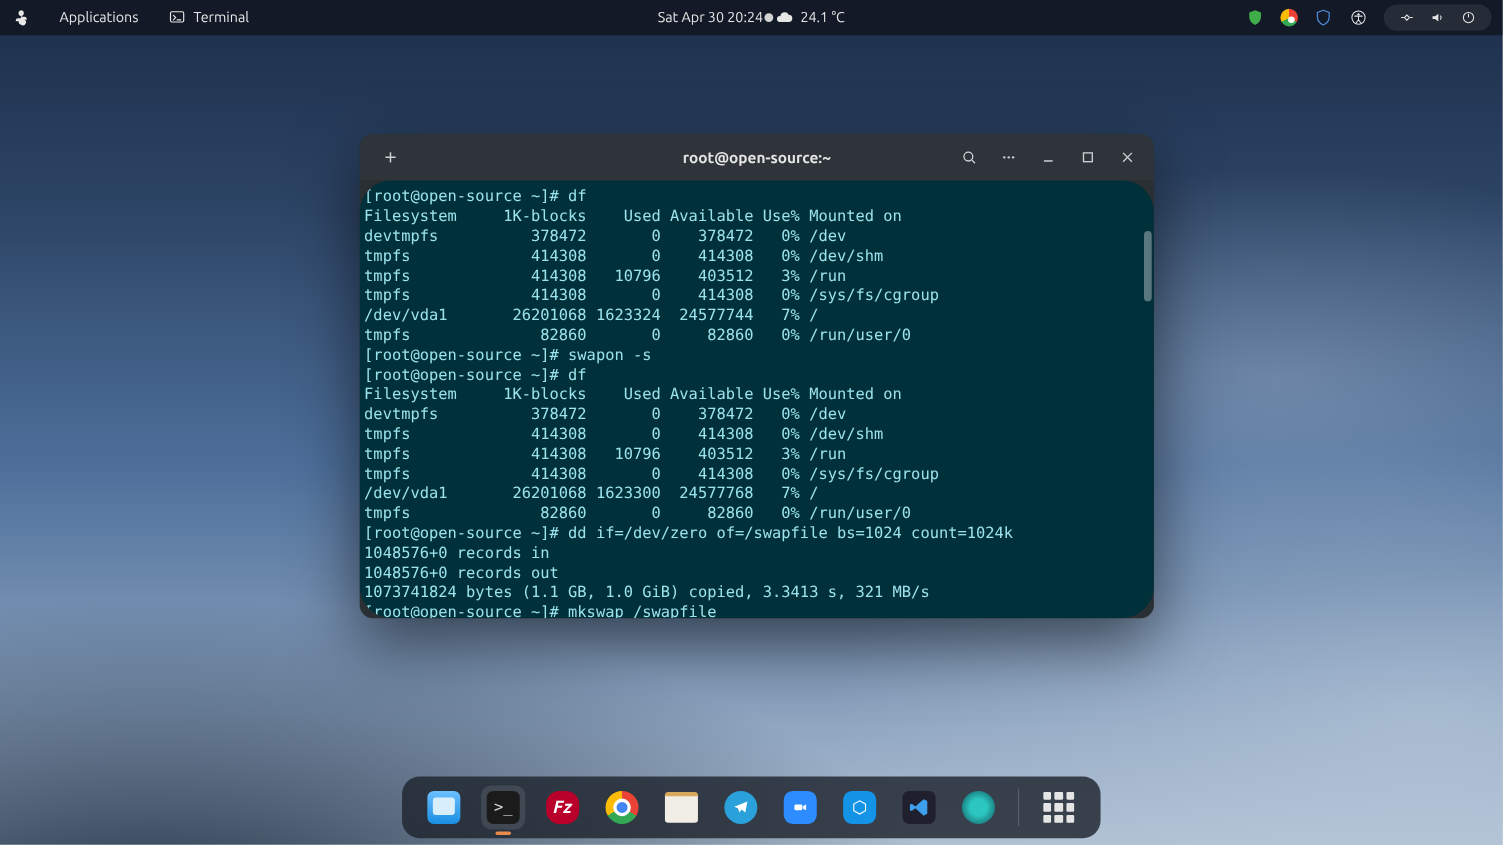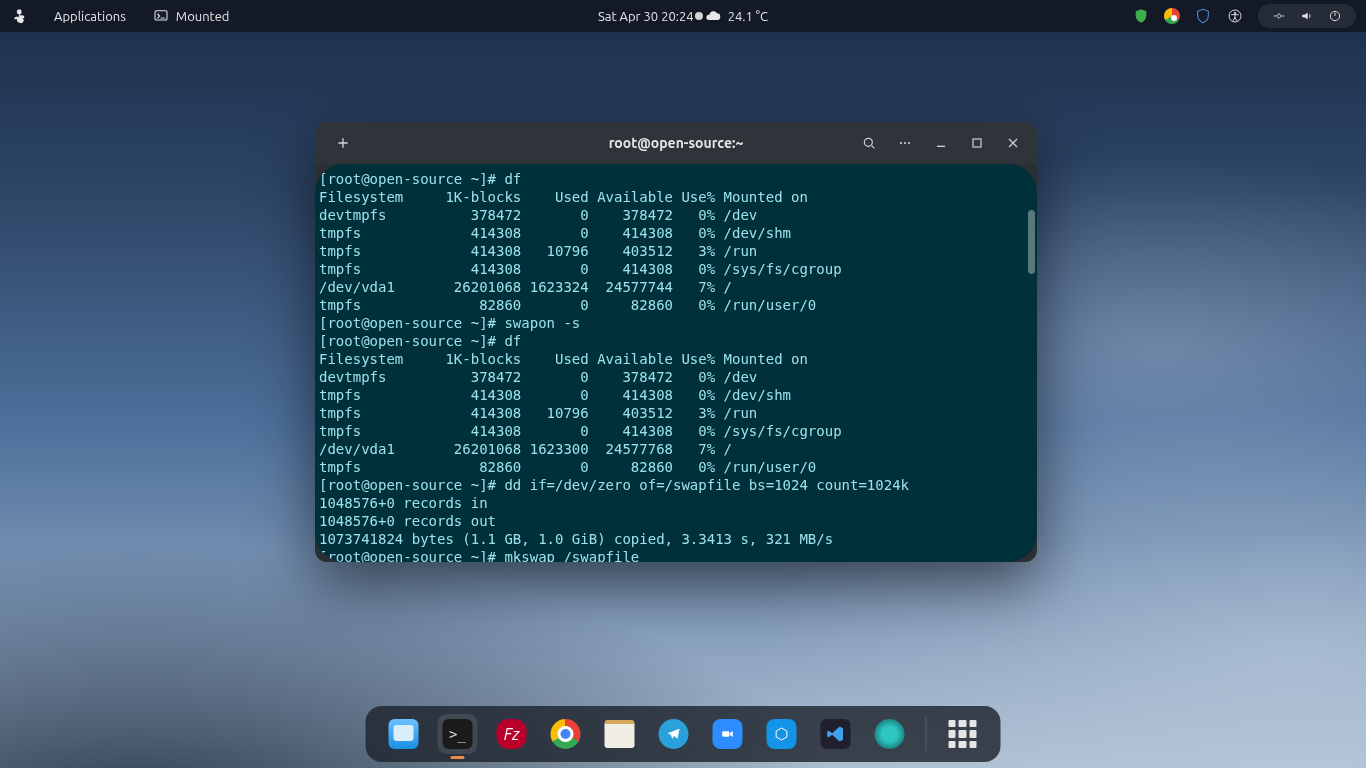--- a/index.html
+++ b/index.html
@@ -31,21 +31,21 @@
   .top-panel .center{ position:absolute; left:50%; transform:translateX(-50%); gap:1px;}
   .top-panel .right { margin-left: auto; gap: 14px; }
   .top-panel .icon-slot { display:inline-flex; align-items:center; justify-content:center; width:18px; height:18px; }
   .top-panel .pill { display:flex; align-items:center; gap:10px; background: rgba(255,255,255,0.08); border-radius: 14px; padding: 3px 12px; }
   .center .dot { width:8px; height:8px; border-radius:50%; background:#d4d4d4; display:inline-block;}
   .svg { fill: currentColor; }
 
   
   .window {
     position: absolute;
-    left: 315px; top: 122px;
+    left: 327px; top: 122px;
     width: 722px; height: 440px;
     background: #2a2f33;
     border-radius: 12px;
     box-shadow: 0 22px 60px rgba(0,0,0,0.55);
     overflow: hidden;
     display: flex; flex-direction: column;
     z-index: 40;
   }
   .titlebar {
     height: 42px; flex: 0 0 42px;
@@ -100,21 +100,21 @@
   .chrome-badge{
     width:30px;height:30px;border-radius:50%;
     background: conic-gradient(#ea4335 0 120deg,#34a853 120deg 240deg,#fbbc05 240deg 360deg);
     position:relative;
   }
   .chrome-badge::after{content:"";position:absolute;inset:7px;border-radius:50%;background:#4285f4;border:3px solid #fff;}
 
   .files-badge{width:30px;height:30px;border-radius:6px;background:linear-gradient(#6cc0ff,#1a8fe3);position:relative;}
   .files-badge::before{content:"";position:absolute;inset:6px 5px 8px 5px;border-radius:3px;background:#d9eefc;}
   .term-badge{width:30px;height:30px;border-radius:6px;background:#1b1b1b;color:#ddd;display:flex;align-items:center;justify-content:center;font-family:monospace;font-size:14px;}
-  .filezilla-badge{width:30px;height:30px;border-radius:12px;background:#b9002a;color:#fff;display:flex;align-items:center;justify-content:center;font-weight:400;font-style:italic;}
+  .filezilla-badge{width:30px;height:30px;border-radius:12px;background:#b9002a;color:#fff;display:flex;align-items:center;justify-content:center;font-weight:700;font-style:italic;}
   .notes-badge{width:30px;height:28px;background:#f1eee6;border-radius:3px;border-top:4px solid #d8a85b;}
   .telegram-badge{width:30px;height:30px;border-radius:50%;background:#2aa1da;display:flex;align-items:center;justify-content:center;color:#fff;}
   .zoom-badge{width:30px;height:30px;border-radius:8px;background:#2d8cff;display:flex;align-items:center;justify-content:center;color:#fff;}
   .sync-badge{width:30px;height:30px;border-radius:8px;background:#1494e6;display:flex;align-items:center;justify-content:center;color:#fff;}
   .vscode-badge{width:30px;height:30px;border-radius:6px;background:#1f1f2e;display:flex;align-items:center;justify-content:center;color:#3ea0ec;}
   .gear-badge{width:30px;height:30px;border-radius:50%;background:radial-gradient(circle,#2cc7c0 35%,#14626a 90%);}
   .grid-badge{width:28px;height:28px;display:grid;grid-template-columns:repeat(3,1fr);grid-template-rows:repeat(3,1fr);gap:3px;}
   .grid-badge span{background:#e5e5e5;border-radius:1px;}
 </style>
 </head>
@@ -130,21 +130,21 @@
         </svg>
     </span>
     <span>Applications</span>
     <span style="display:flex;align-items:center;gap:6px;">
       <span class="icon-slot">
         <svg class="svg" viewBox="0 0 24 24" width="16" height="16">
             <rect x="3" y="4" width="18" height="14" rx="2" fill="none" stroke="currentColor" stroke-width="1.6"></rect>
             <path d="M7 9l3 3-3 3M12 15h5" stroke="currentColor" stroke-width="1.6" fill="none" stroke-linecap="round"></path>
           </svg>
       </span>
-      <span>Mounted</span>
+      <span>Terminal</span>
     </span>
   </div>
 
   <div class="center">
     <span>Sat Apr 30  20:24</span>
     <span class="dot"></span>
     <span style="display:flex;align-items:center;gap:6px;">
       <span class="icon-slot">
         <svg class="svg" viewBox="0 0 24 24" width="16" height="16">
             <path d="M6 18a4 4 0 1 1 .7-7.95A6 6 0 0 1 18 8a5 5 0 0 1 0 10H6z"></path>

